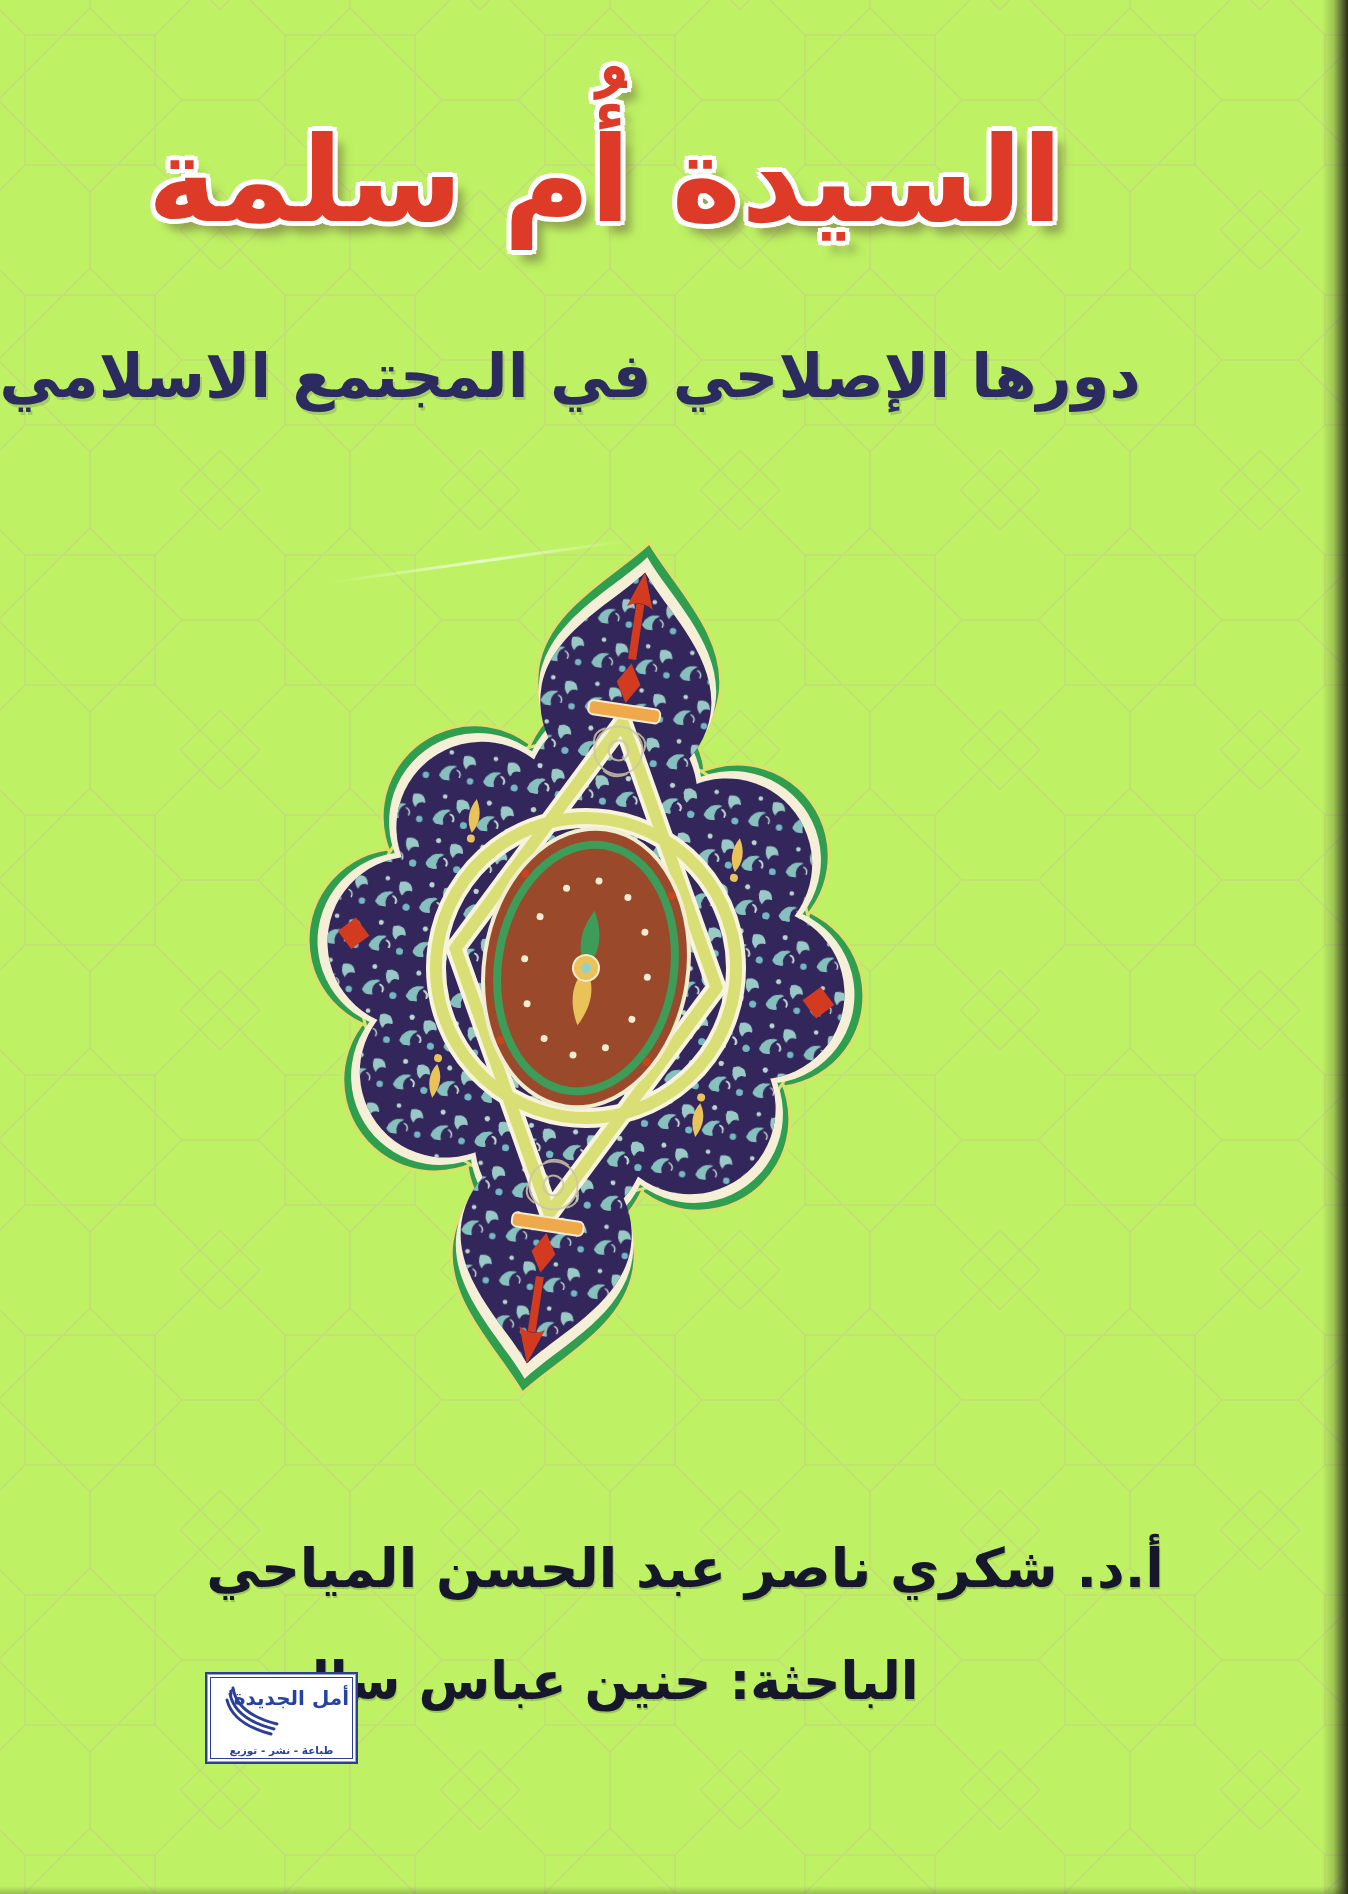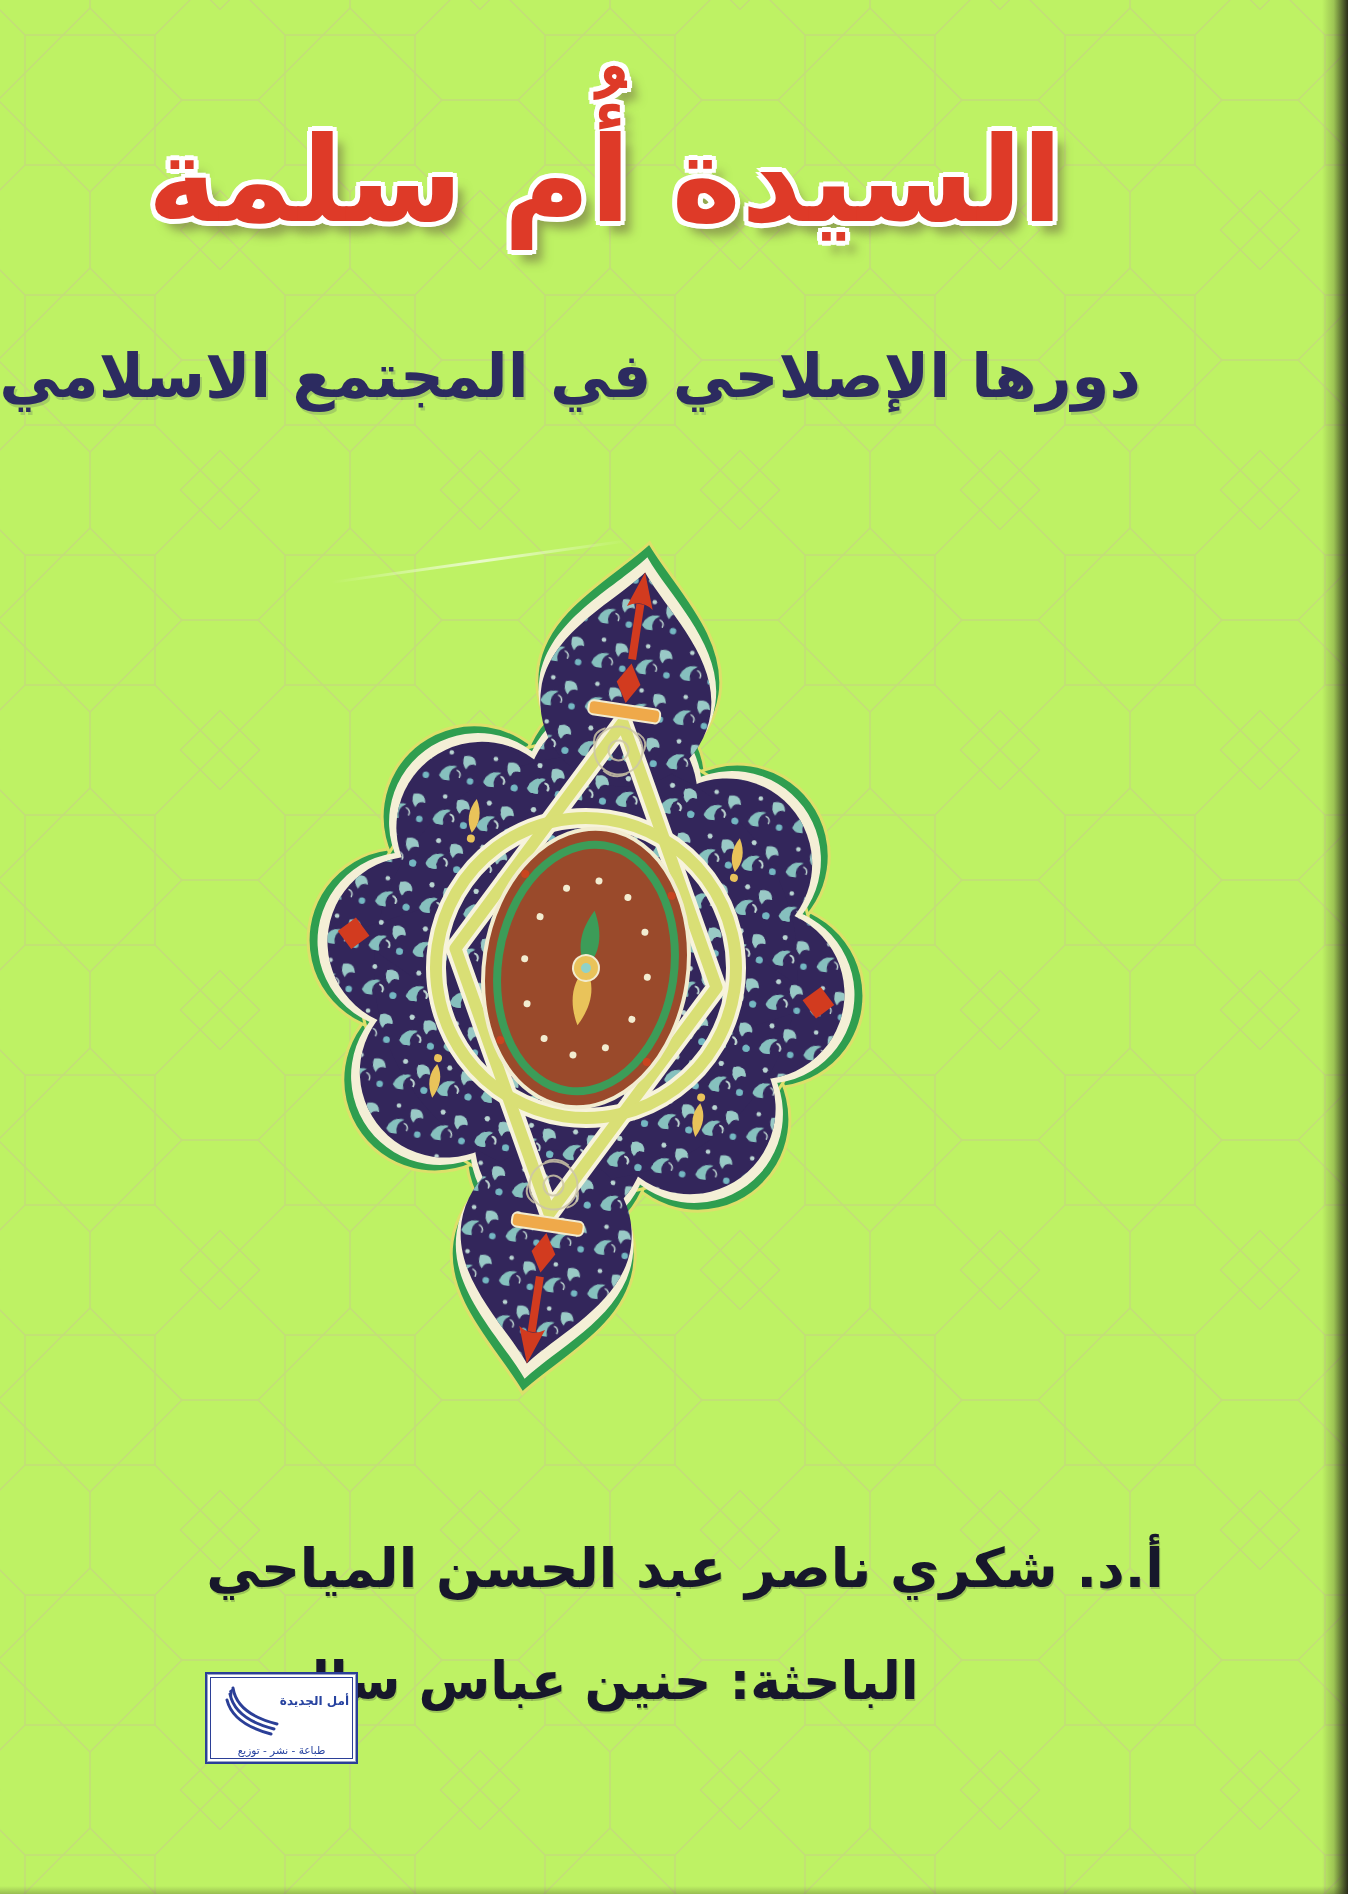--- a/index.html
+++ b/index.html
@@ -61,30 +61,30 @@
     background:#FFFFFF;
     border:2px solid #2B3F97;
     box-sizing:border-box;
     box-shadow:0 0 0 1px #9aa4c9 inset;
   }
   .logo-inner{
     position:absolute;inset:3px;
     border:1.5px solid #2B3F97;
   }
   .logo-name{
-    position:absolute;top:20px;right:7px;
-    direction:rtl;
-    font-size:12px;font-weight:bold;color:#2743A0;
+    position:absolute;top:12px;right:7px;
+    direction:rtl;
+    font-size:20px;font-weight:bold;color:#2743A0;
     letter-spacing:.5px;
   }
   .logo-swoosh{position:absolute;left:8px;top:8px;}
   .logo-tagline{
     position:absolute;bottom:6px;left:0;right:0;text-align:center;
     direction:rtl;
-    font-size:10.5px;font-weight:normal;color:#2743A0;
+    font-size:10.5px;font-weight:bold;color:#2743A0;
   }
   .edge-shadow-right{
     right:0;top:0;width:26px;height:100%;
     background:linear-gradient(to right, rgba(40,35,28,0), rgba(40,35,28,.22) 45%, rgba(22,19,15,.88));
   }
   .edge-shadow-bottom{
     left:0;bottom:0;width:100%;height:8px;
     background:linear-gradient(to bottom, rgba(40,35,28,0), rgba(40,35,28,.25));
   }
   .crease{

